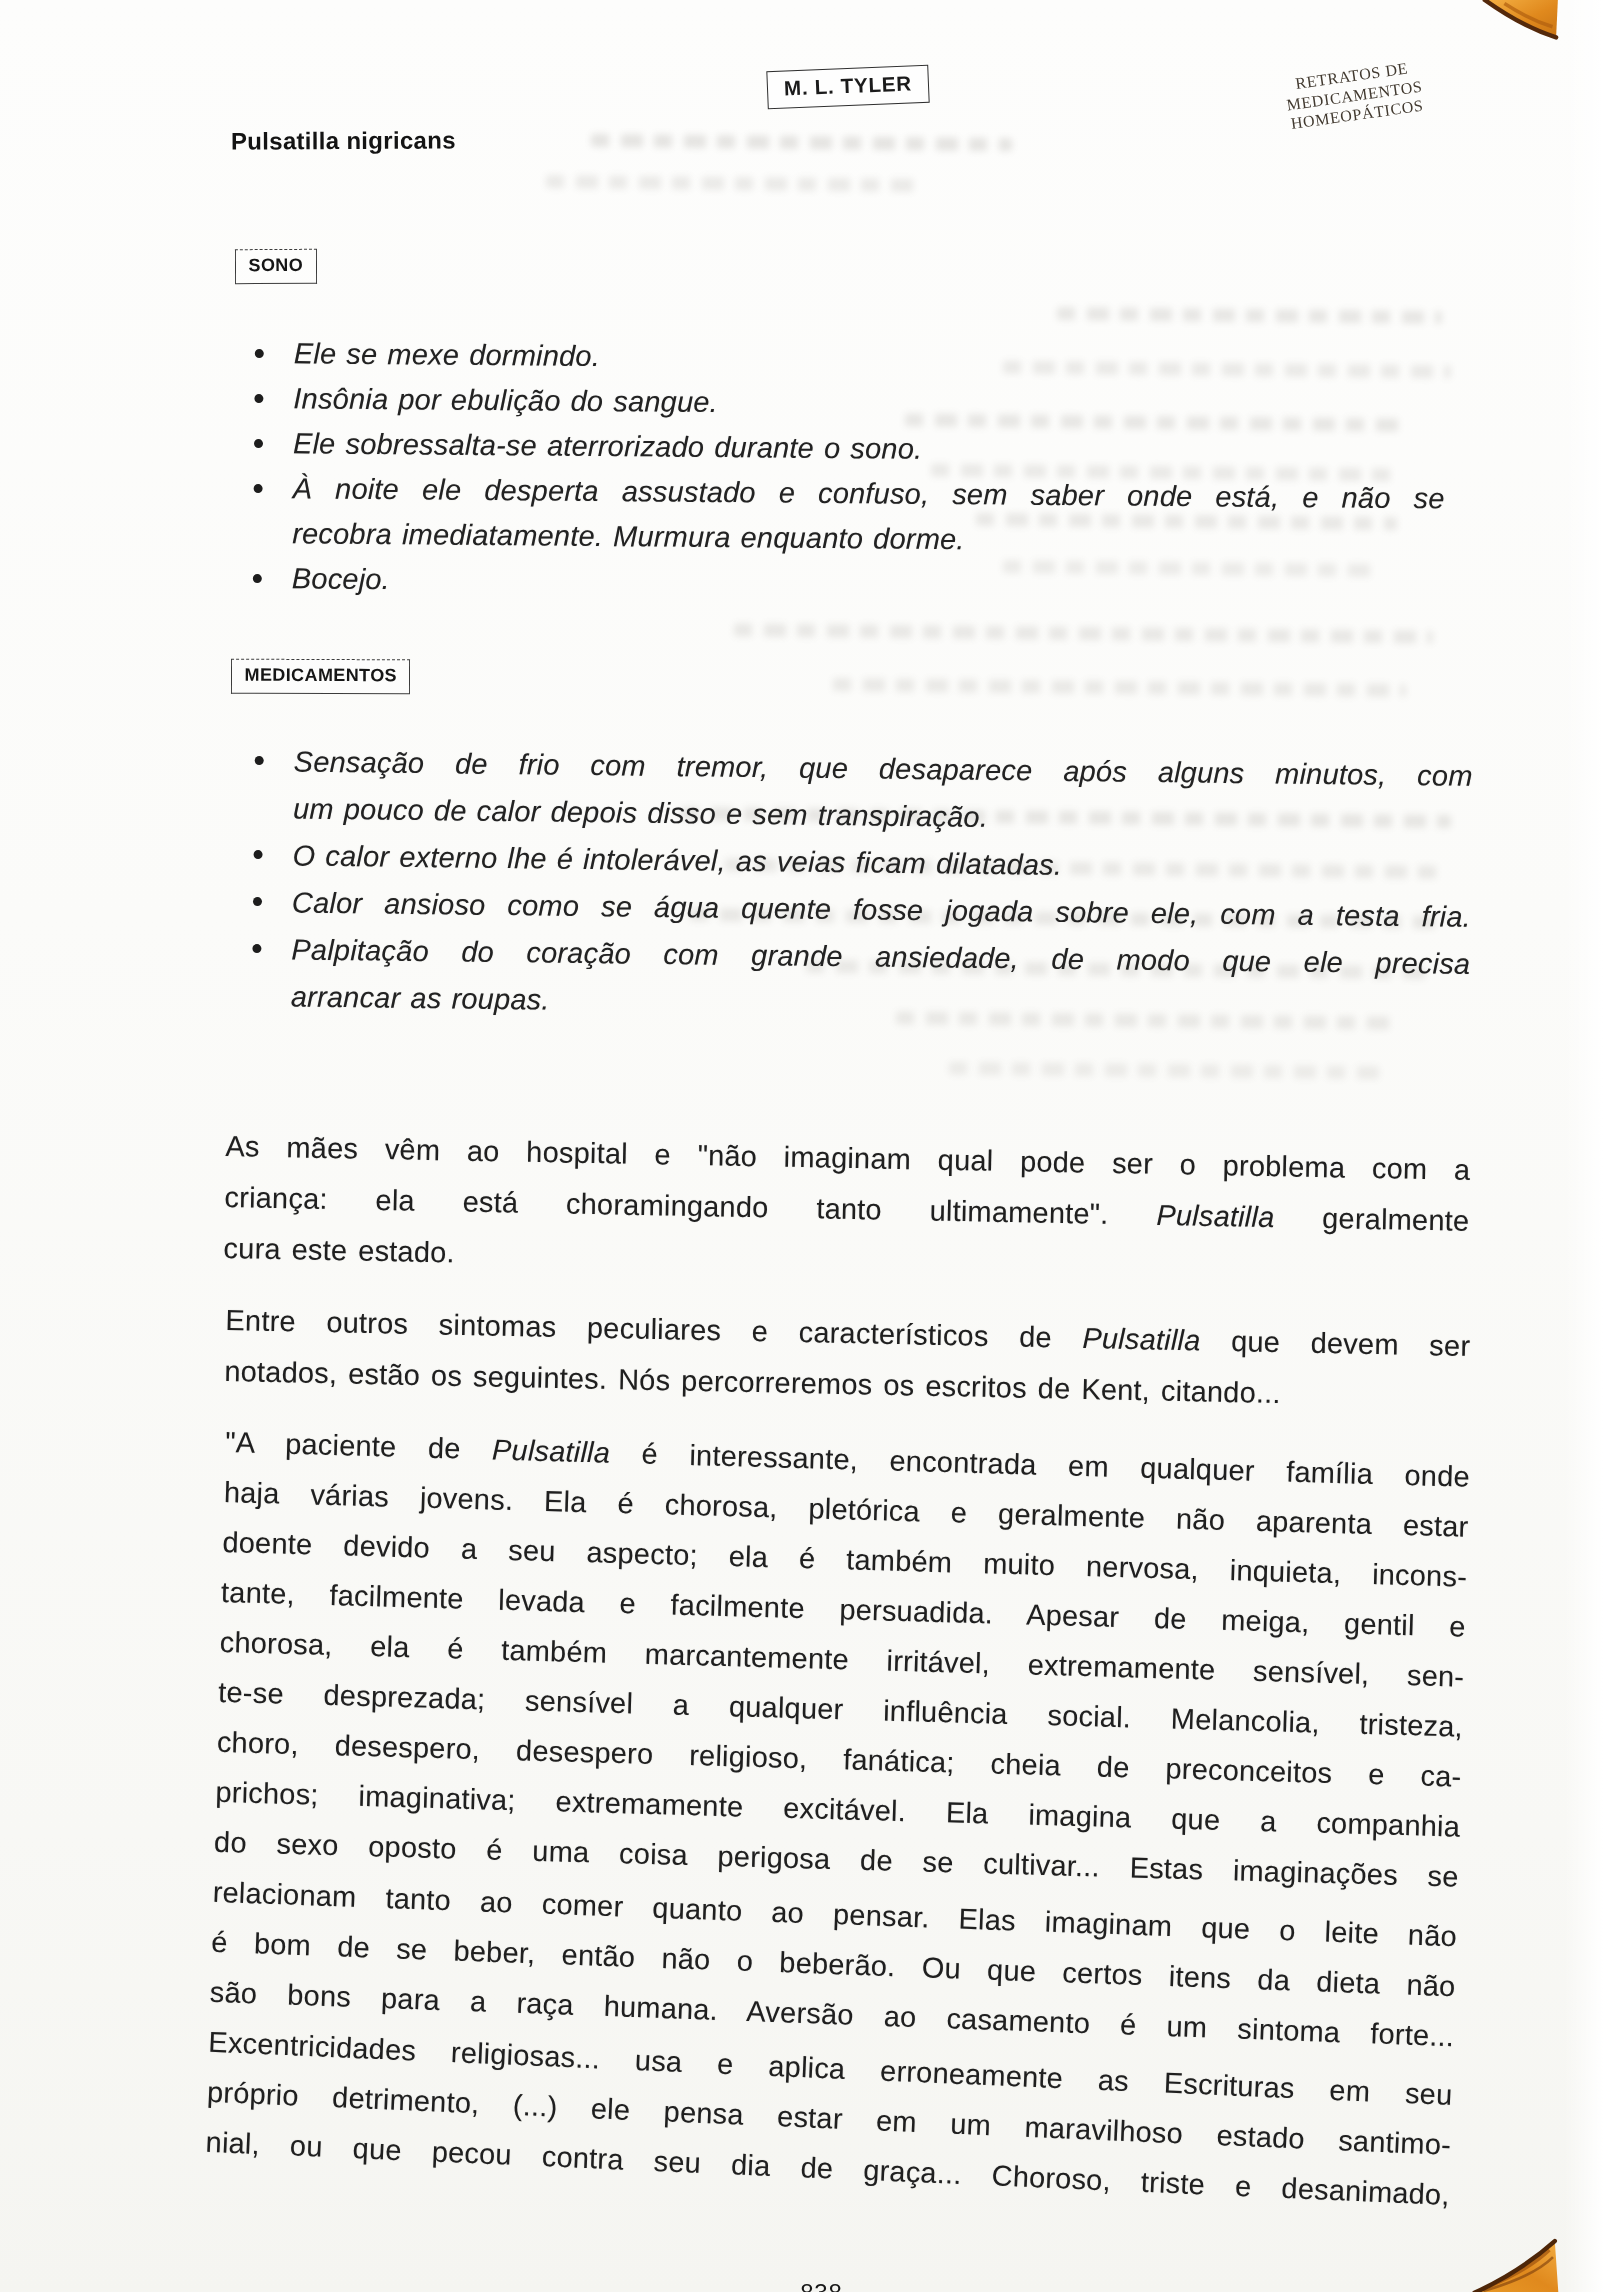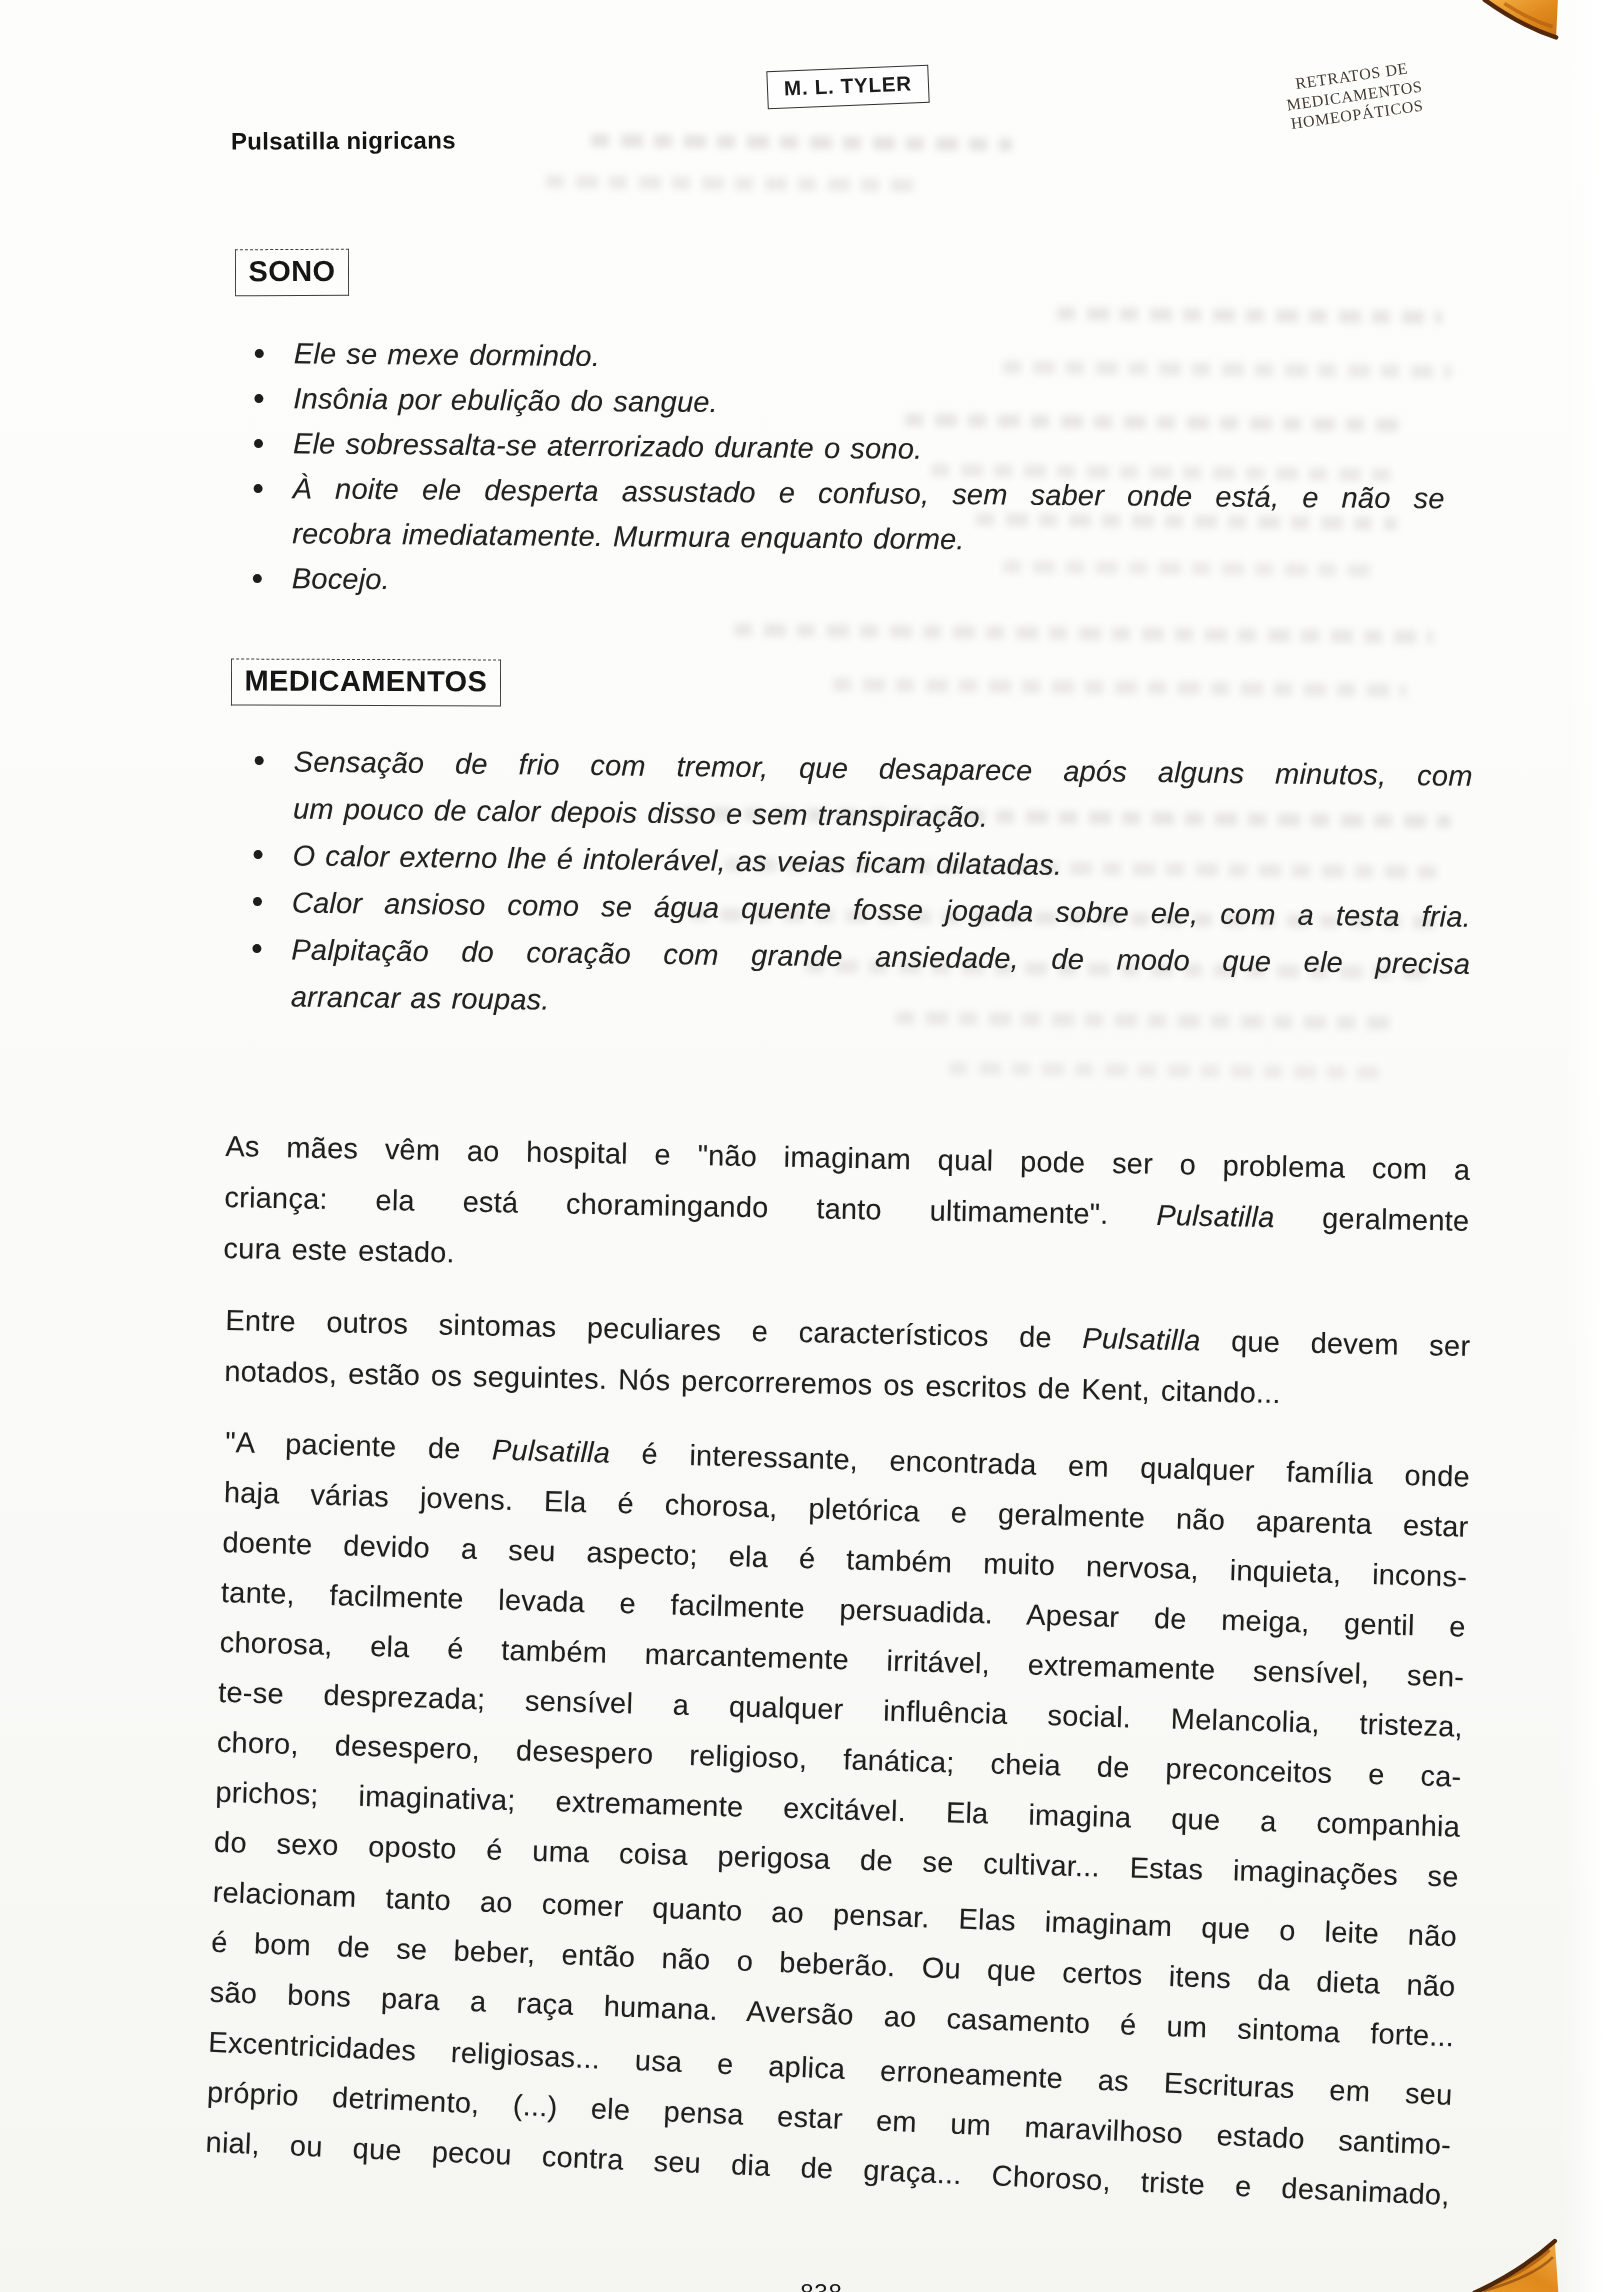--- a/index.html
+++ b/index.html
@@ -18,21 +18,21 @@
   .runhead{position:absolute;left:231px;top:127px;font-size:24px;font-weight:bold;
     letter-spacing:0.3px;color:#141414;transform:rotate(-.3deg);}
   .tyler{position:absolute;left:767px;top:68px;border:1.8px solid #2e2e2e;
     padding:5.4px 16px 6.3px;font-size:20.6px;font-weight:bold;letter-spacing:0.7px;
     color:#1b1b1b;transform:rotate(-2.3deg);background:rgba(255,255,255,.55);}
   .booktitle{position:absolute;left:1258px;top:66px;width:193px;text-align:center;
     font-family:"Liberation Serif",serif;font-size:16px;line-height:19.7px;
     letter-spacing:0.7px;color:#423a30;transform:rotate(-8deg);}
   
   .secbox{position:absolute;border:1.8px solid #3c3c3c;border-top-style:dashed;
-    font-weight:bold;font-size:29px;padding:5.4px 12.5px 6.3px;letter-spacing:0.4px;
+    font-weight:bold;font-size:18px;padding:5.4px 12.5px 6.3px;letter-spacing:0.4px;
     color:#161616;background:rgba(255,255,255,.4);}
   #sono-box{left:235px;top:249px;transform:rotate(-.3deg);}
   #gen-box{left:231px;top:659px;transform:rotate(.2deg);}
   
   .blist{position:absolute;left:255px;}
   #sono-list{top:331px;width:1191px;line-height:45px;transform:rotate(.5deg);transform-origin:0 0;}
   #gen-list{top:738px;width:1218px;line-height:47px;transform:rotate(.7deg);transform-origin:0 0;}
   .item{display:flex;align-items:flex-start;}
   .dot{flex:0 0 9px;width:9px;height:9px;border-radius:50%;background:#1d1d1d;
     margin-top:18px;margin-right:30px;}

